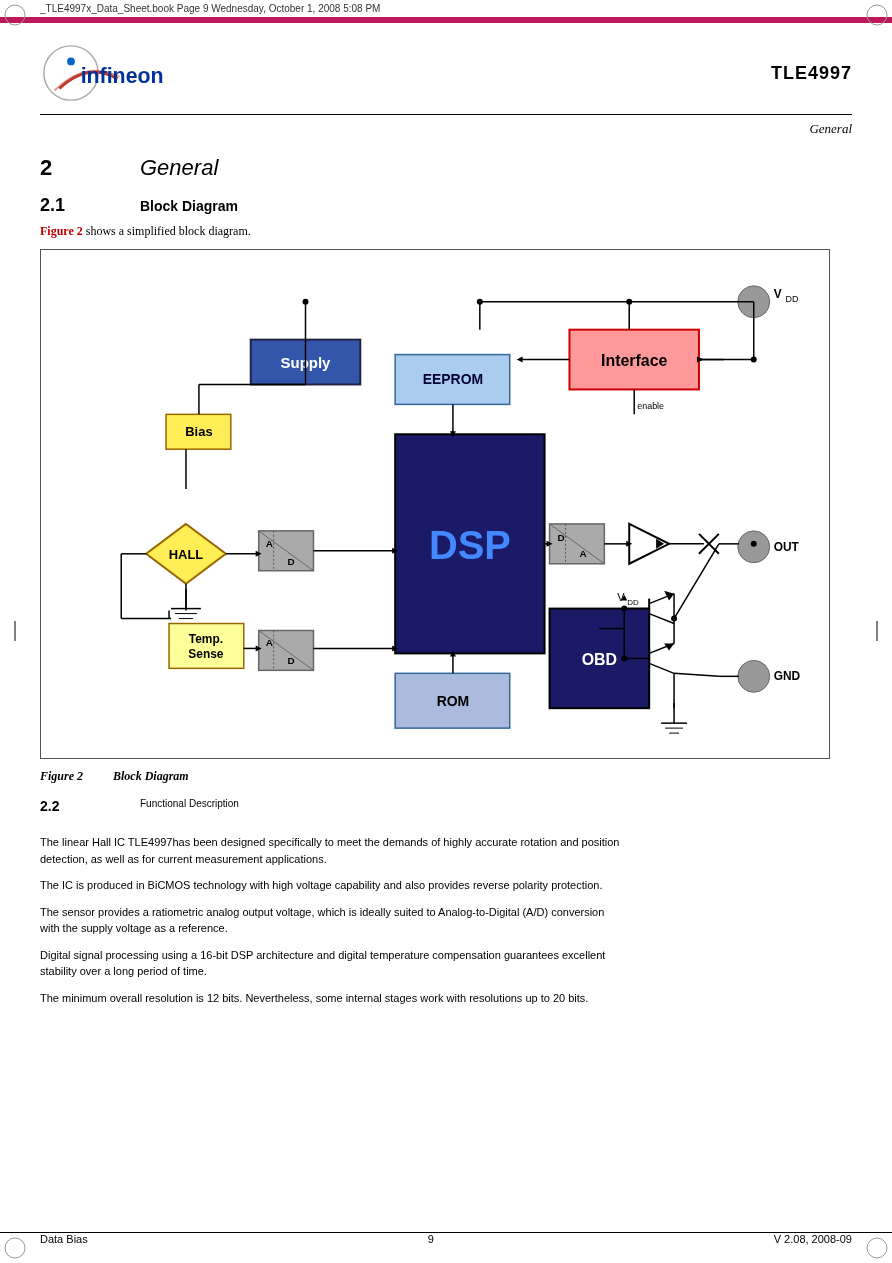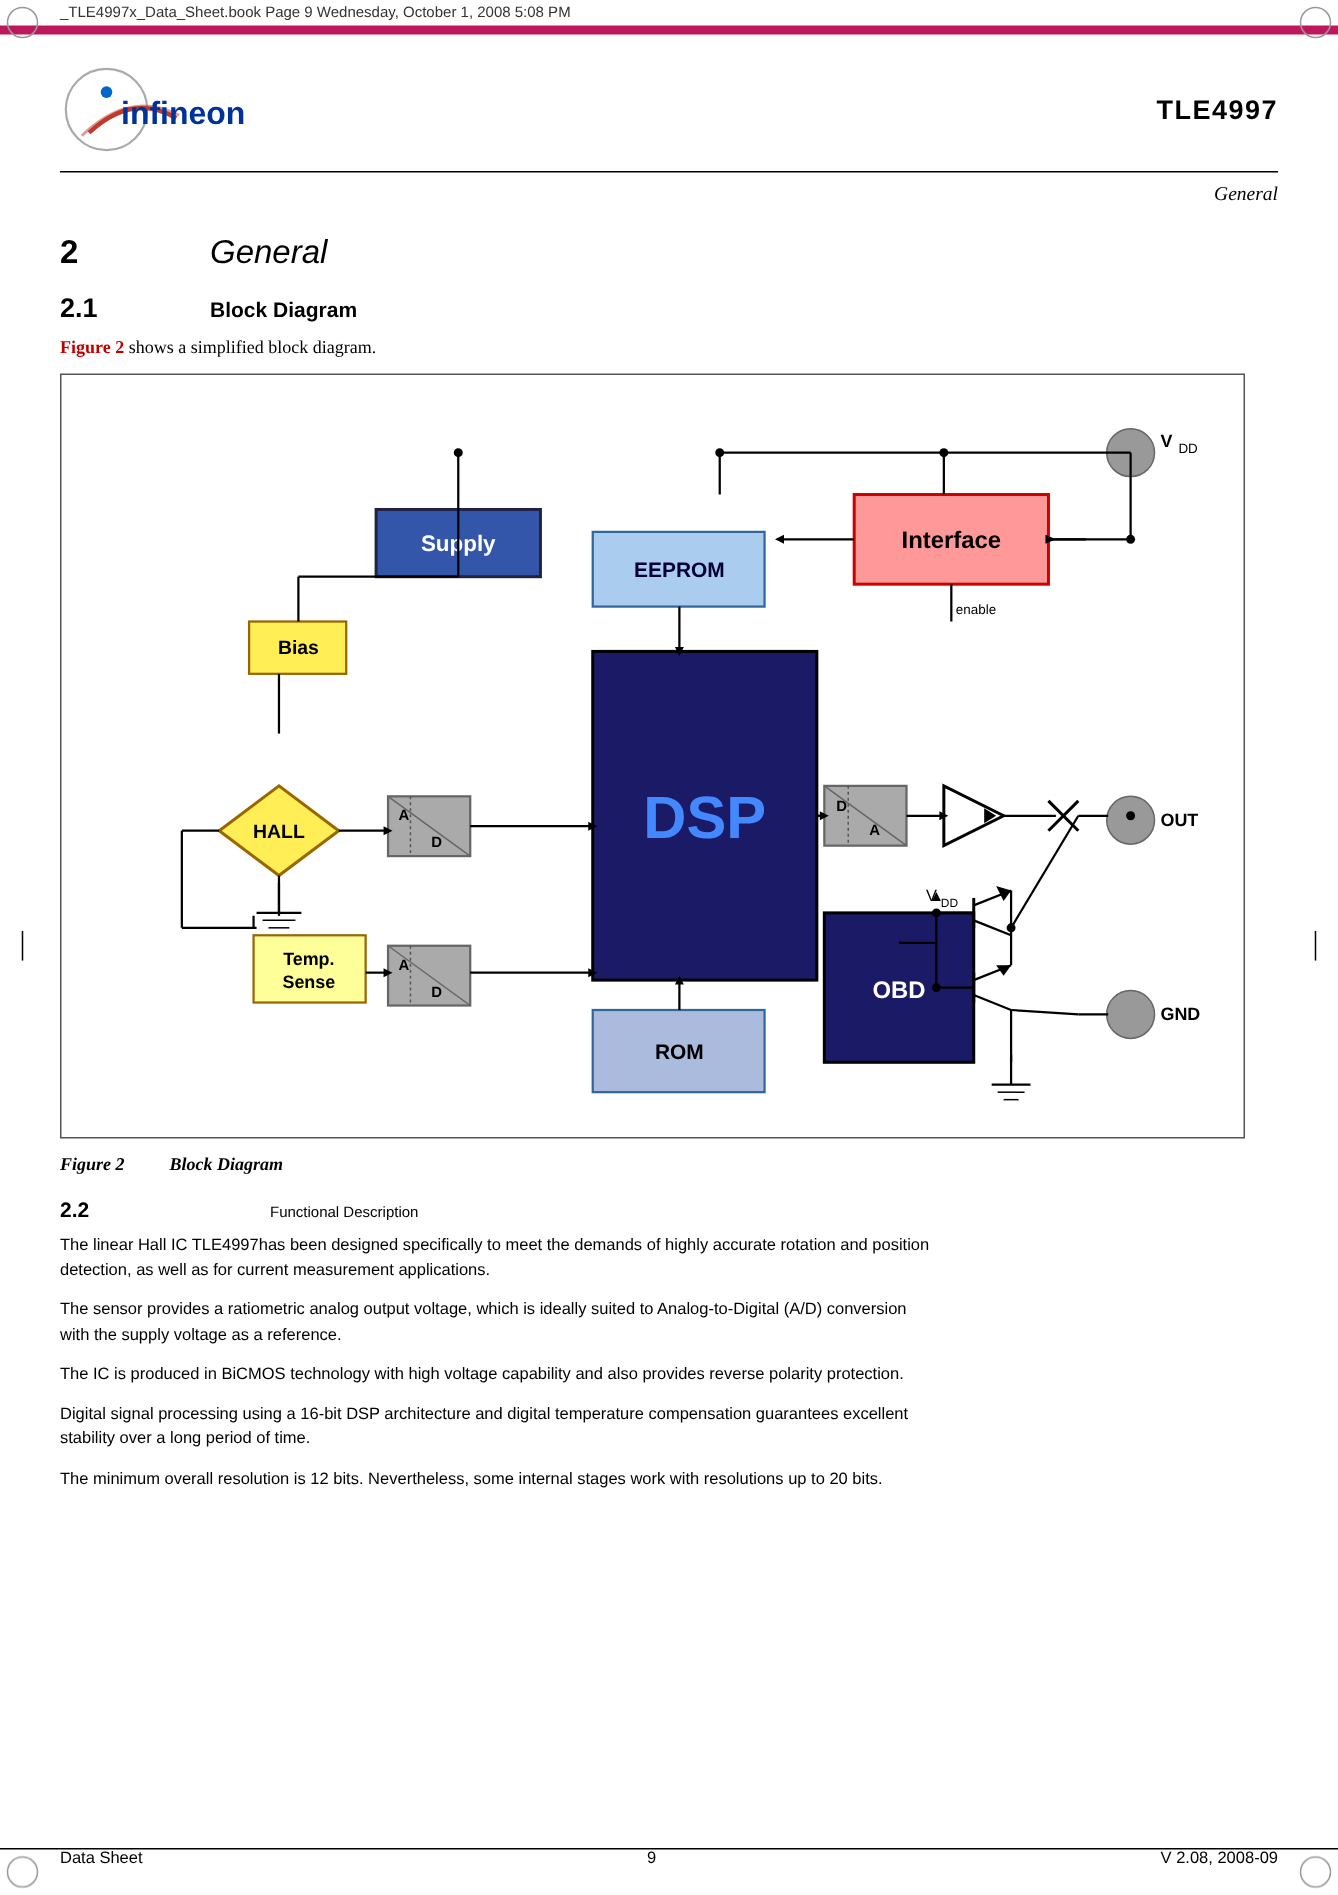--- a/index.html
+++ b/index.html
@@ -143,24 +143,23 @@
       font-weight: bold;
       margin-right: 30px;
     }
     .figure-caption-text {
       font-weight: bold;
     }
 
     
     .subsection-heading {
       display: flex;
-      align-items: flex-end;
+      align-items: flex-start;
       margin-top: 14px;
-      margin-bottom: 8px;
-      gap: 40px;
+      margin-bottom: 20px;
     }
     .subsection-num {
       font-size: 14px;
       font-weight: bold;
       font-family: Arial, sans-serif;
       margin-right: 40px;
       min-width: 60px;
     }
     .subsection-title {
       font-size: 10px;
@@ -460,29 +459,29 @@
     <span class="figure-caption-label">Figure 2</span>
     <span class="figure-caption-text">Block Diagram</span>
   </div>
 
   <div class="subsection-heading">
     <span class="subsection-num">2.2</span>
     <span class="subsection-title">Functional Description</span>
   </div>
 
   <p class="body-text">The linear Hall IC TLE4997has been designed specifically to meet the demands of highly accurate rotation and position detection, as well as for current measurement applications.</p>
+  <p class="body-text">The IC is produced in BiCMOS technology with high voltage capability and also provides reverse polarity protection.</p>
   <p class="body-text">The sensor provides a ratiometric analog output voltage, which is ideally suited to Analog-to-Digital (A/D) conversion with the supply voltage as a reference.</p>
-  <p class="body-text">The IC is produced in BiCMOS technology with high voltage capability and also provides reverse polarity protection.</p>
   <p class="body-text">Digital signal processing using a 16-bit DSP architecture and digital temperature compensation guarantees excellent stability over a long period of time.</p>
   <p class="body-text">The minimum overall resolution is 12 bits. Nevertheless, some internal stages work with resolutions up to 20 bits.</p>
 
 </div>
 
 <div class="footer" style="position:fixed; bottom:18px; left:0; right:0;">
-  <span class="footer-left">Data Sheet</span>
+  <span class="footer-left">Data Bias</span>
   <span class="footer-center">9</span>
   <span class="footer-right">V 2.08, 2008-09</span>
 </div>
 
 <div class="corner-bl" style="position:fixed; bottom:0; left:0;">
   <svg width="30" height="30">
       <circle cx="15" cy="15" r="10" fill="none" stroke="#999" stroke-width="1"></circle>
     </svg>
 </div>
 <div class="corner-br" style="position:fixed; bottom:0; right:0;">

